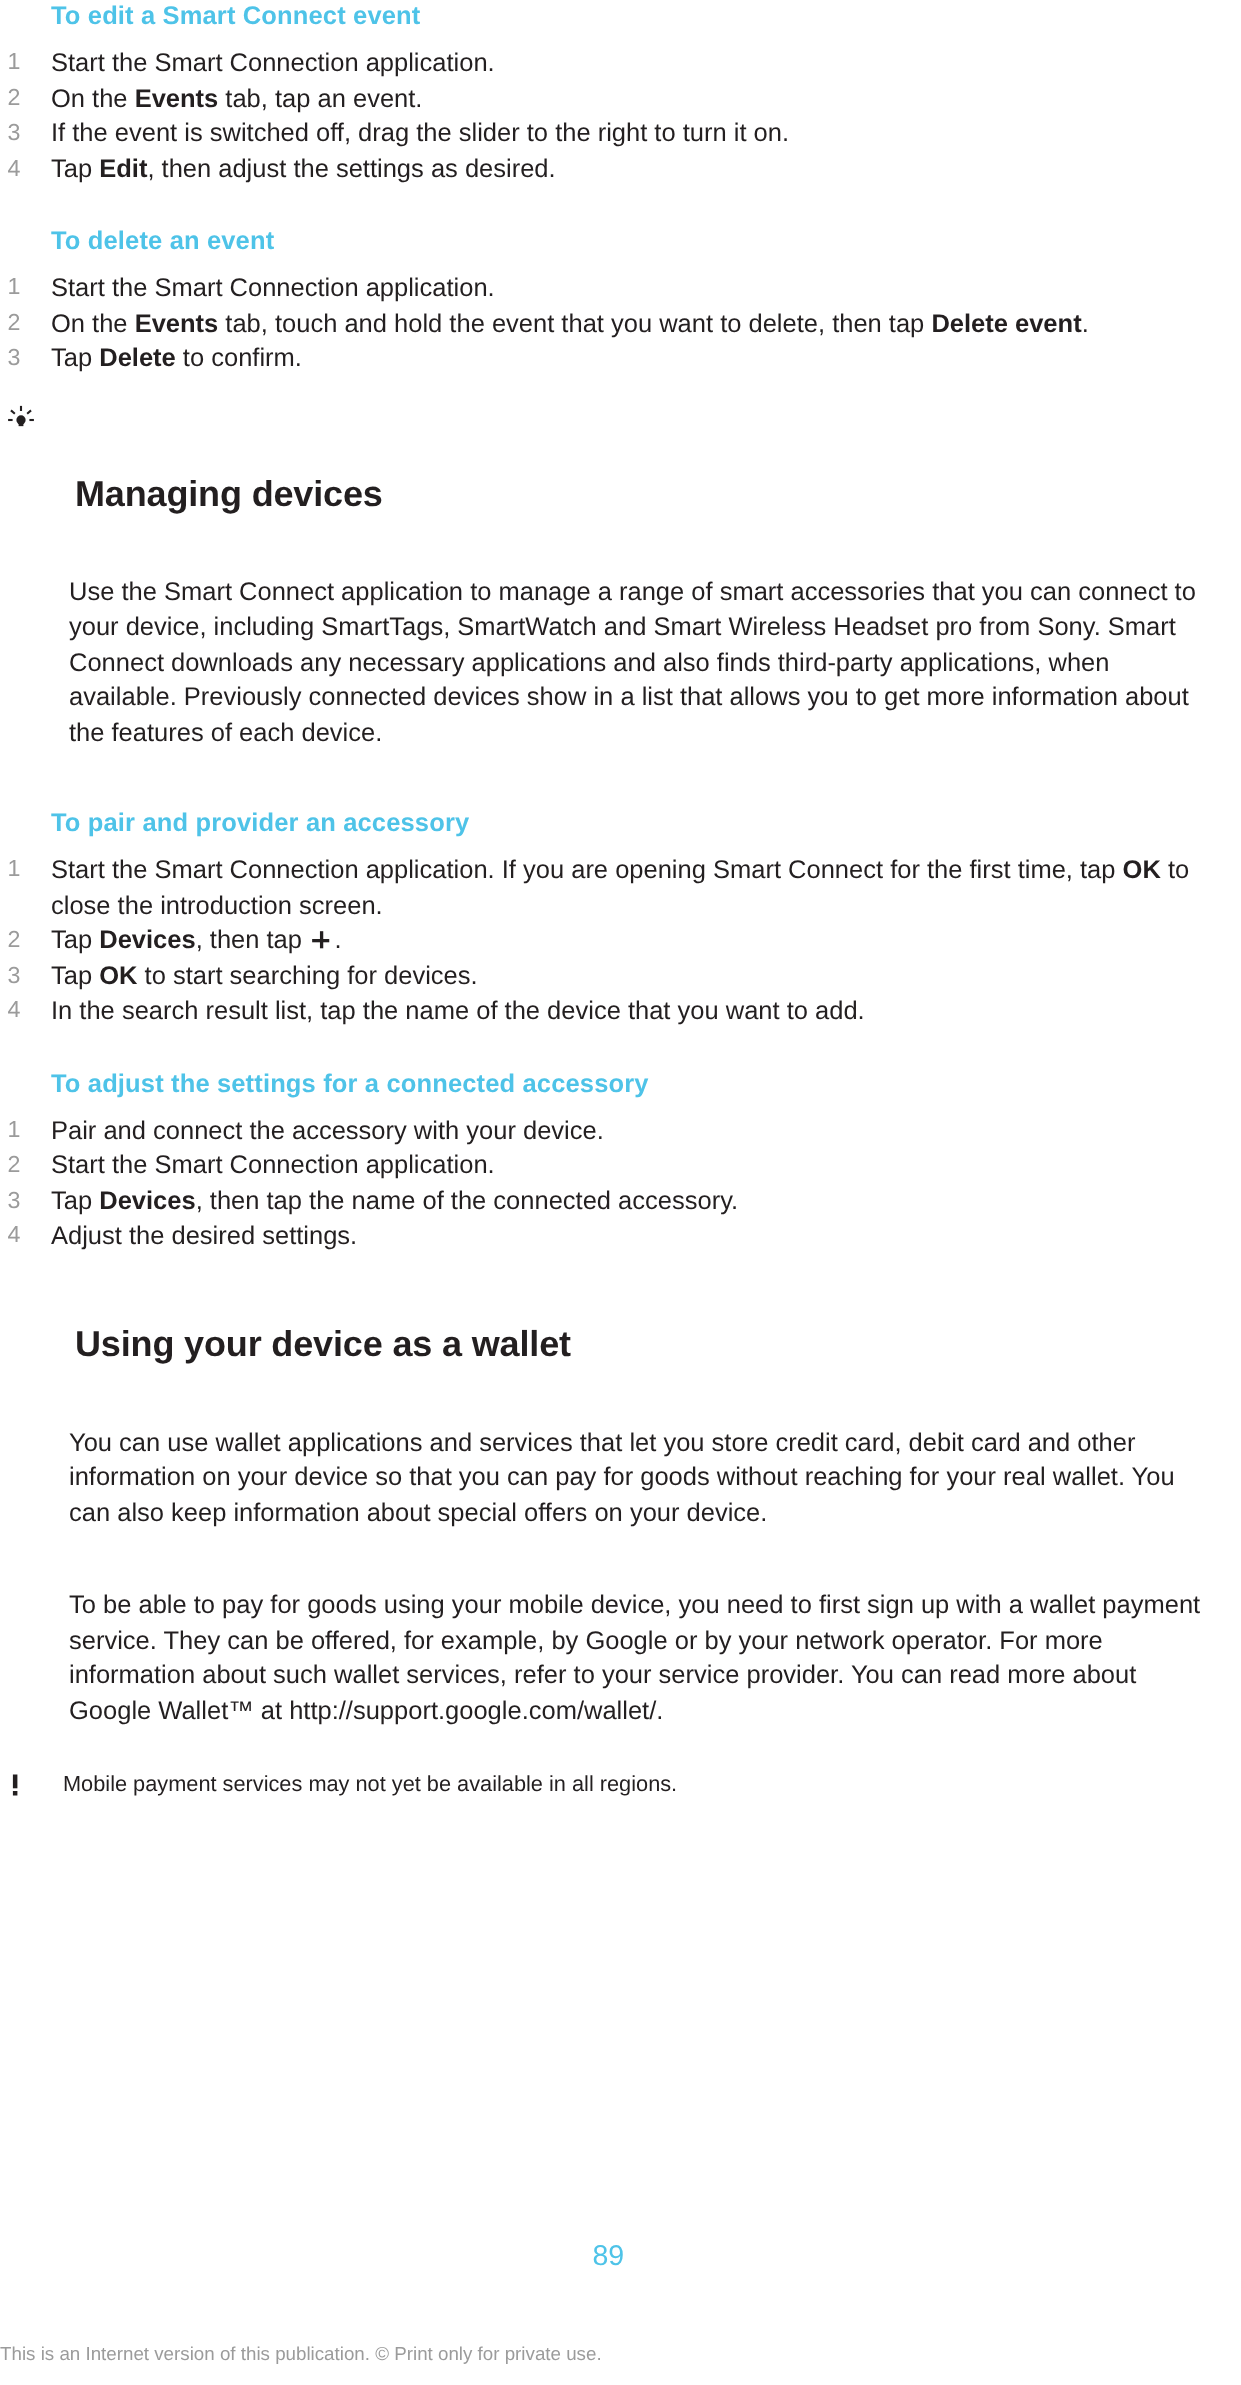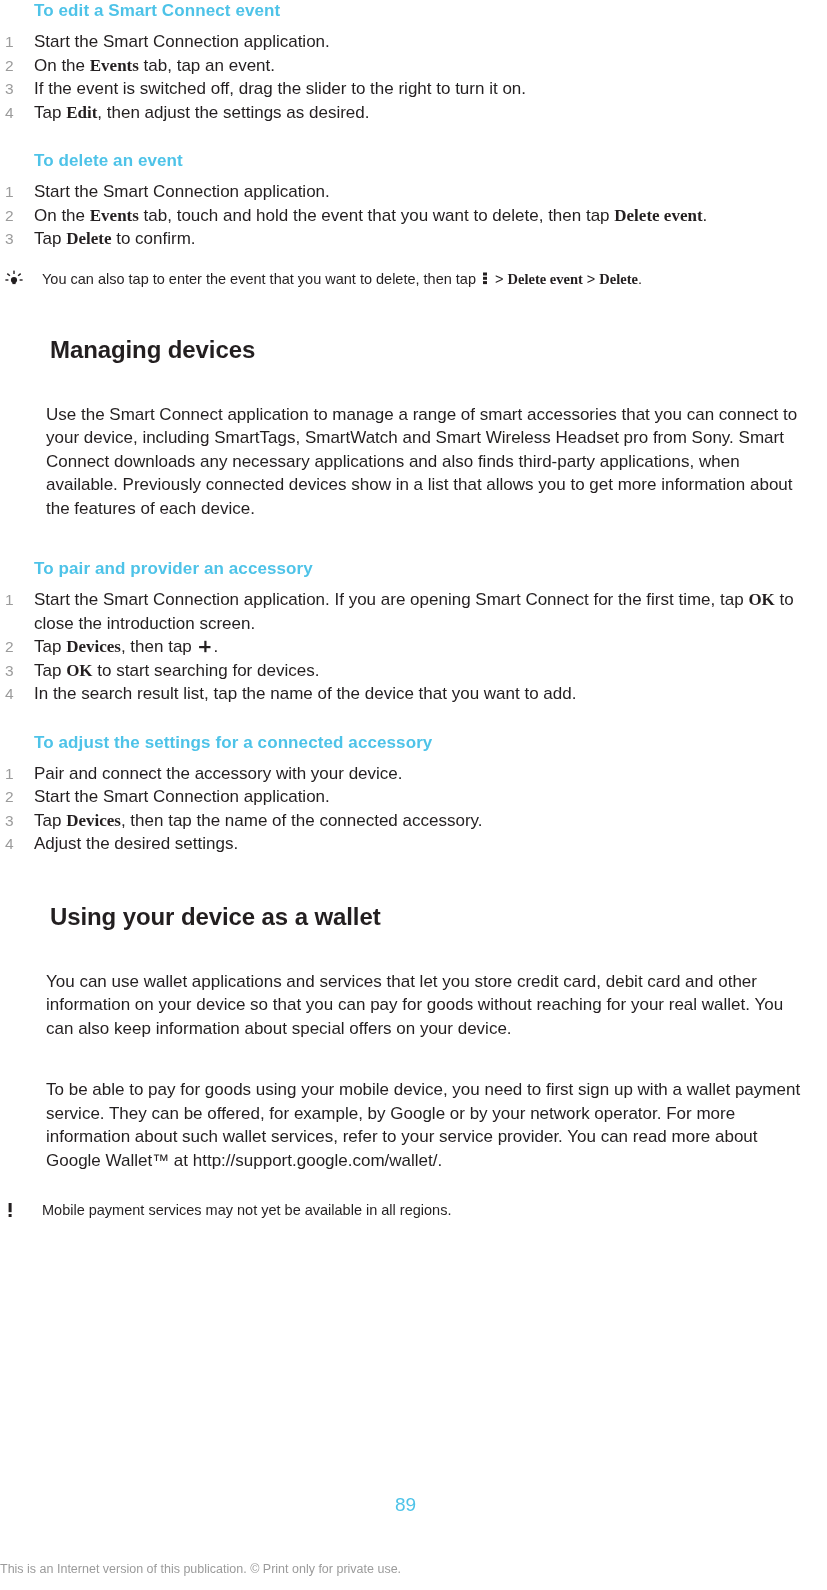--- a/index.html
+++ b/index.html
@@ -97,21 +97,21 @@
     position: absolute;
     left: 4px;
     top: 0;
     width: 26px;
     height: 20px;
     line-height: 20px;
     text-align: left;
   }
   .callout .ico svg { display: block; }
 
-  b { font-weight: bold; font-family: Liberation Serif, serif; }
+  b { font-weight: bold; }
 
   
   .glyph-kebab {
     display: inline-block;
     vertical-align: -1px;
     width: 6px;
     height: 13px;
     margin: 0 3px 0 2px;
   }
   .glyph-plus {
@@ -204,27 +204,20 @@
             <circle cx="10" cy="11" r="3.1"></circle>
             <rect x="8.4" y="13.6" width="3.2" height="1.5"></rect>
             <rect x="9.3" y="1.6" width="1.4" height="3.4"></rect>
             <rect x="2.9" y="5.0" width="3.4" height="1.4" transform="rotate(40 4.6 5.7)"></rect>
             <rect x="13.7" y="5.0" width="3.4" height="1.4" transform="rotate(-40 15.4 5.7)"></rect>
             <rect x="1.4" y="10.3" width="3.0" height="1.4"></rect>
             <rect x="15.6" y="10.3" width="3.0" height="1.4"></rect>
           </g>
         </svg>
       </span>
-      <span>You can also tap to enter the event that you want to delete, then tap <span class="glyph-kebab"><svg width="6" height="13" viewBox="0 0 6 13" aria-hidden="true">
-              <g fill="#231f20">
-                <rect x="1" y="0.5" width="4" height="3"></rect>
-                <rect x="1" y="4.8" width="4" height="3"></rect>
-                <rect x="1" y="9.1" width="4" height="3"></rect>
-              </g>
-            </svg></span> &gt; <b>Delete event</b> &gt; <b>Delete</b>.</span>
     </div>
 
     <div class="sp-30"></div>
 
     <h2 class="sec-head">Managing devices</h2>
     <div class="sp-10"></div>
     <p class="body">Use the Smart Connect application to manage a range of smart accessories that you can connect to your device, including SmartTags, SmartWatch and Smart Wireless Headset pro from Sony. Smart Connect downloads any necessary applications and also finds third-party applications, when available. Previously connected devices show in a list that allows you to get more information about the features of each device.</p>
 
     <div class="sp-26"></div>
 

